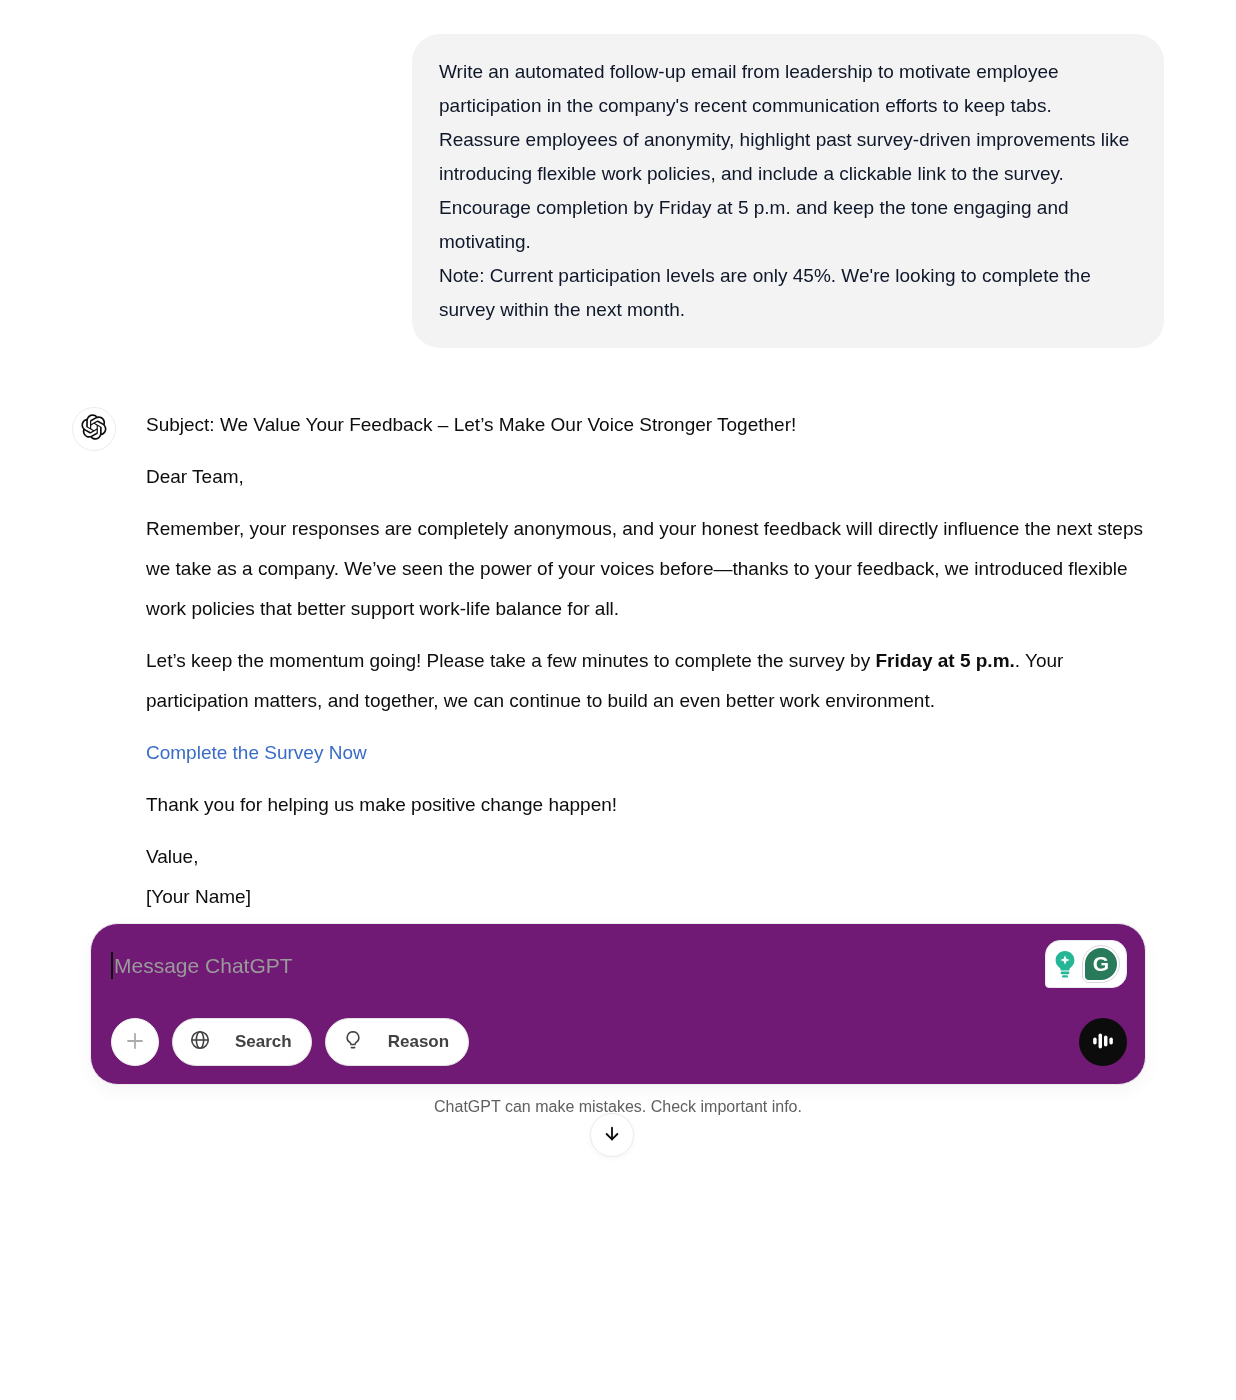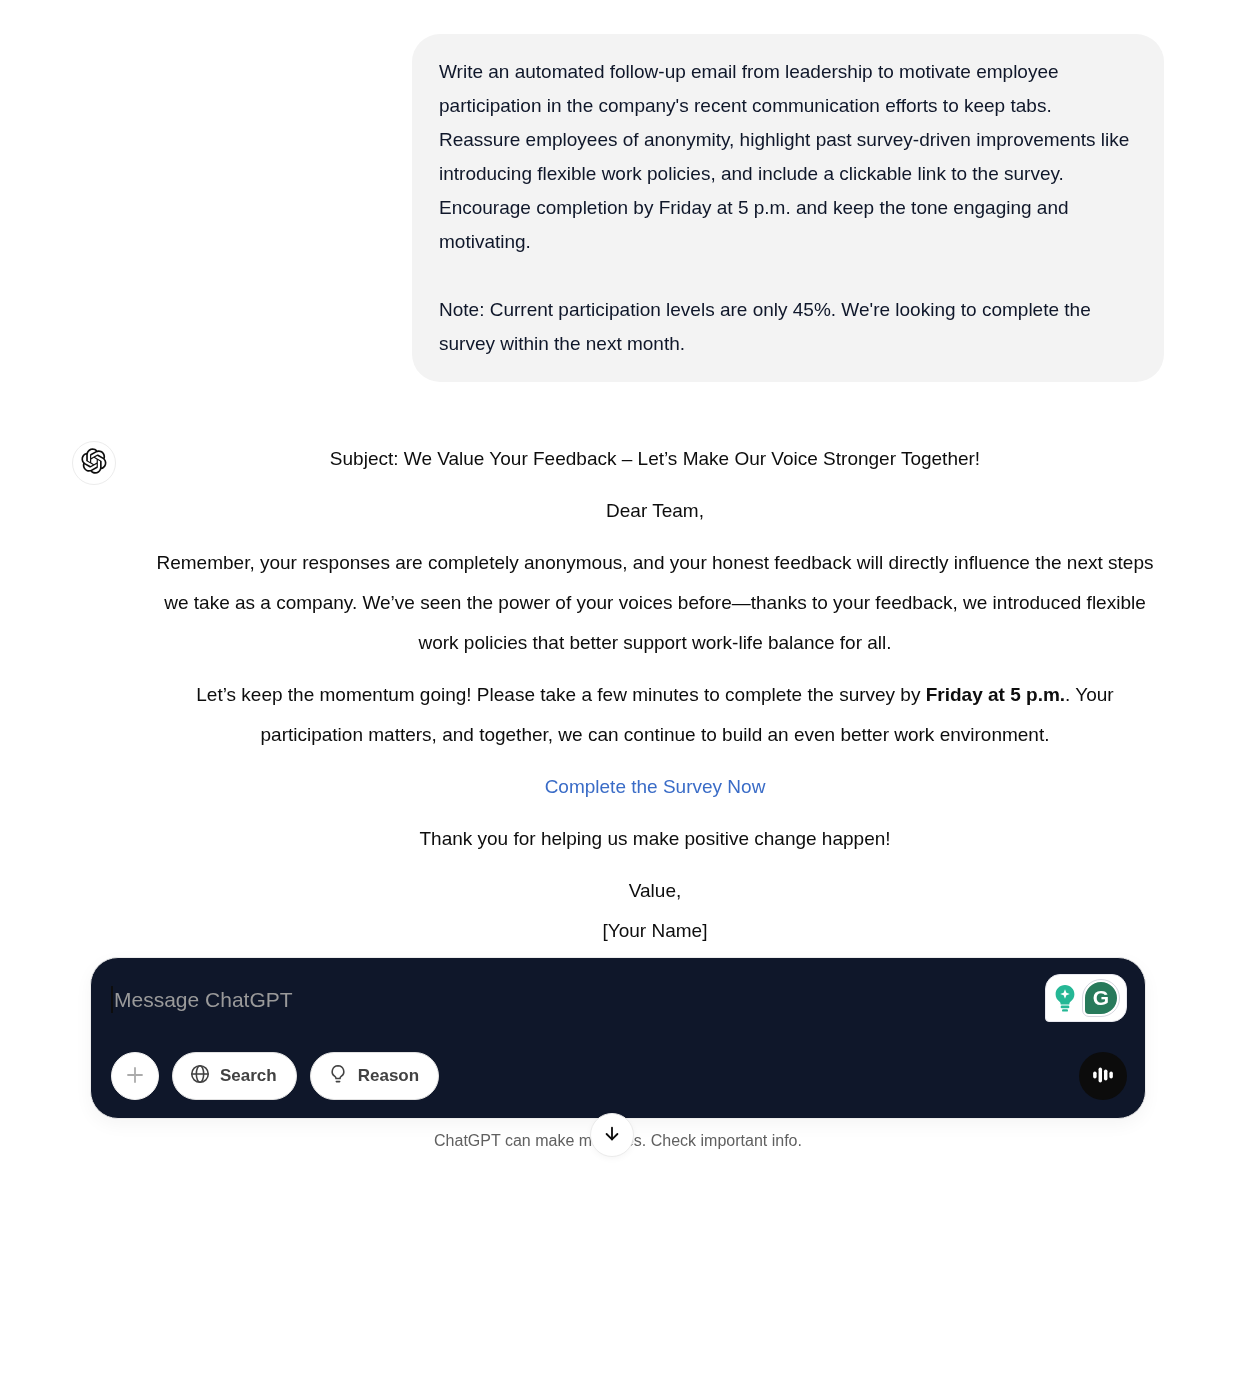--- a/index.html
+++ b/index.html
@@ -18,21 +18,21 @@
   .user-row { display: flex; justify-content: flex-end; }
   .user-bubble {
     max-width: 752px;
     background: #f3f3f3;
     border-radius: 28px;
     padding: 21px 27px;
     font-size: 19px;
     line-height: 34px;
     color: #0f172a;
   }
-  .user-bubble p + p { margin-top: 34px; }
+  .user-bubble p + p { }
 
   .assistant-row { display: flex; margin-top: 57px; }
   .avatar {
     flex: 0 0 auto;
     width: 44px; height: 44px;
     border: 1px solid #ececec;
     border-radius: 50%;
     display: flex; align-items: center; justify-content: center;
     margin-top: 2px;
     background: #fff;
@@ -40,21 +40,21 @@
   .avatar svg { width: 26px; height: 26px; }
 
   .assistant-content {
     flex: 1;
     margin-left: 30px;
     font-size: 19px;
     line-height: 40px;
     color: #0d0d0d;
     padding-top: 0;
   }
-  .assistant-content p { margin-bottom: 12px; text-align: center; }
+  .assistant-content p { margin-bottom: 12px; }
   .assistant-content p:last-child { margin-bottom: 0; }
   .assistant-content em { font-style: italic; }
   .assistant-content strong { font-weight: 700; }
   .chat-link { color: #3a6cc7; text-decoration: none; cursor: pointer; }
 
   
   .scroll-down-btn {
     position: absolute;
     left: 590px; top: 1113px;
     width: 44px; height: 44px;
@@ -65,21 +65,21 @@
     box-shadow: 0 2px 6px rgba(0,0,0,0.04);
     cursor: pointer;
   }
 
   
   .composer {
     width: 1056px;
     margin: 6px auto 0;
     border: 1px solid #ececec;
     border-radius: 28px;
-    background: #0f172a;
+    background: #701a75;
     box-shadow: 0 6px 18px rgba(0,0,0,0.045);
     padding: 16px 18px 18px 20px;
   }
   .composer-top { display: flex; align-items: flex-start; justify-content: space-between; }
   .composer-input {
     display: flex; align-items: center;
     padding-top: 12px;
     font-size: 21px;
     color: #9a9a9a;
     cursor: text;
@@ -117,21 +117,21 @@
     border-radius: 50%;
     background: #fff;
     display: flex; align-items: center; justify-content: center;
     cursor: pointer;
   }
   .tool-pill {
     height: 48px;
     border: 1px solid #e1e1e1;
     border-radius: 24px;
     background: #fff;
-    display: flex; align-items: center; gap: 9px;
+    display: flex; align-items: center; gap: 24px;
     padding: 0 19px 0 16px;
     font-size: 17px; font-weight: 700; color: #424242;
     cursor: pointer;
   }
   .voice-btn {
     margin-left: auto;
     width: 48px; height: 48px;
     border-radius: 50%;
     background: #0c0c0c;
     border: none;

